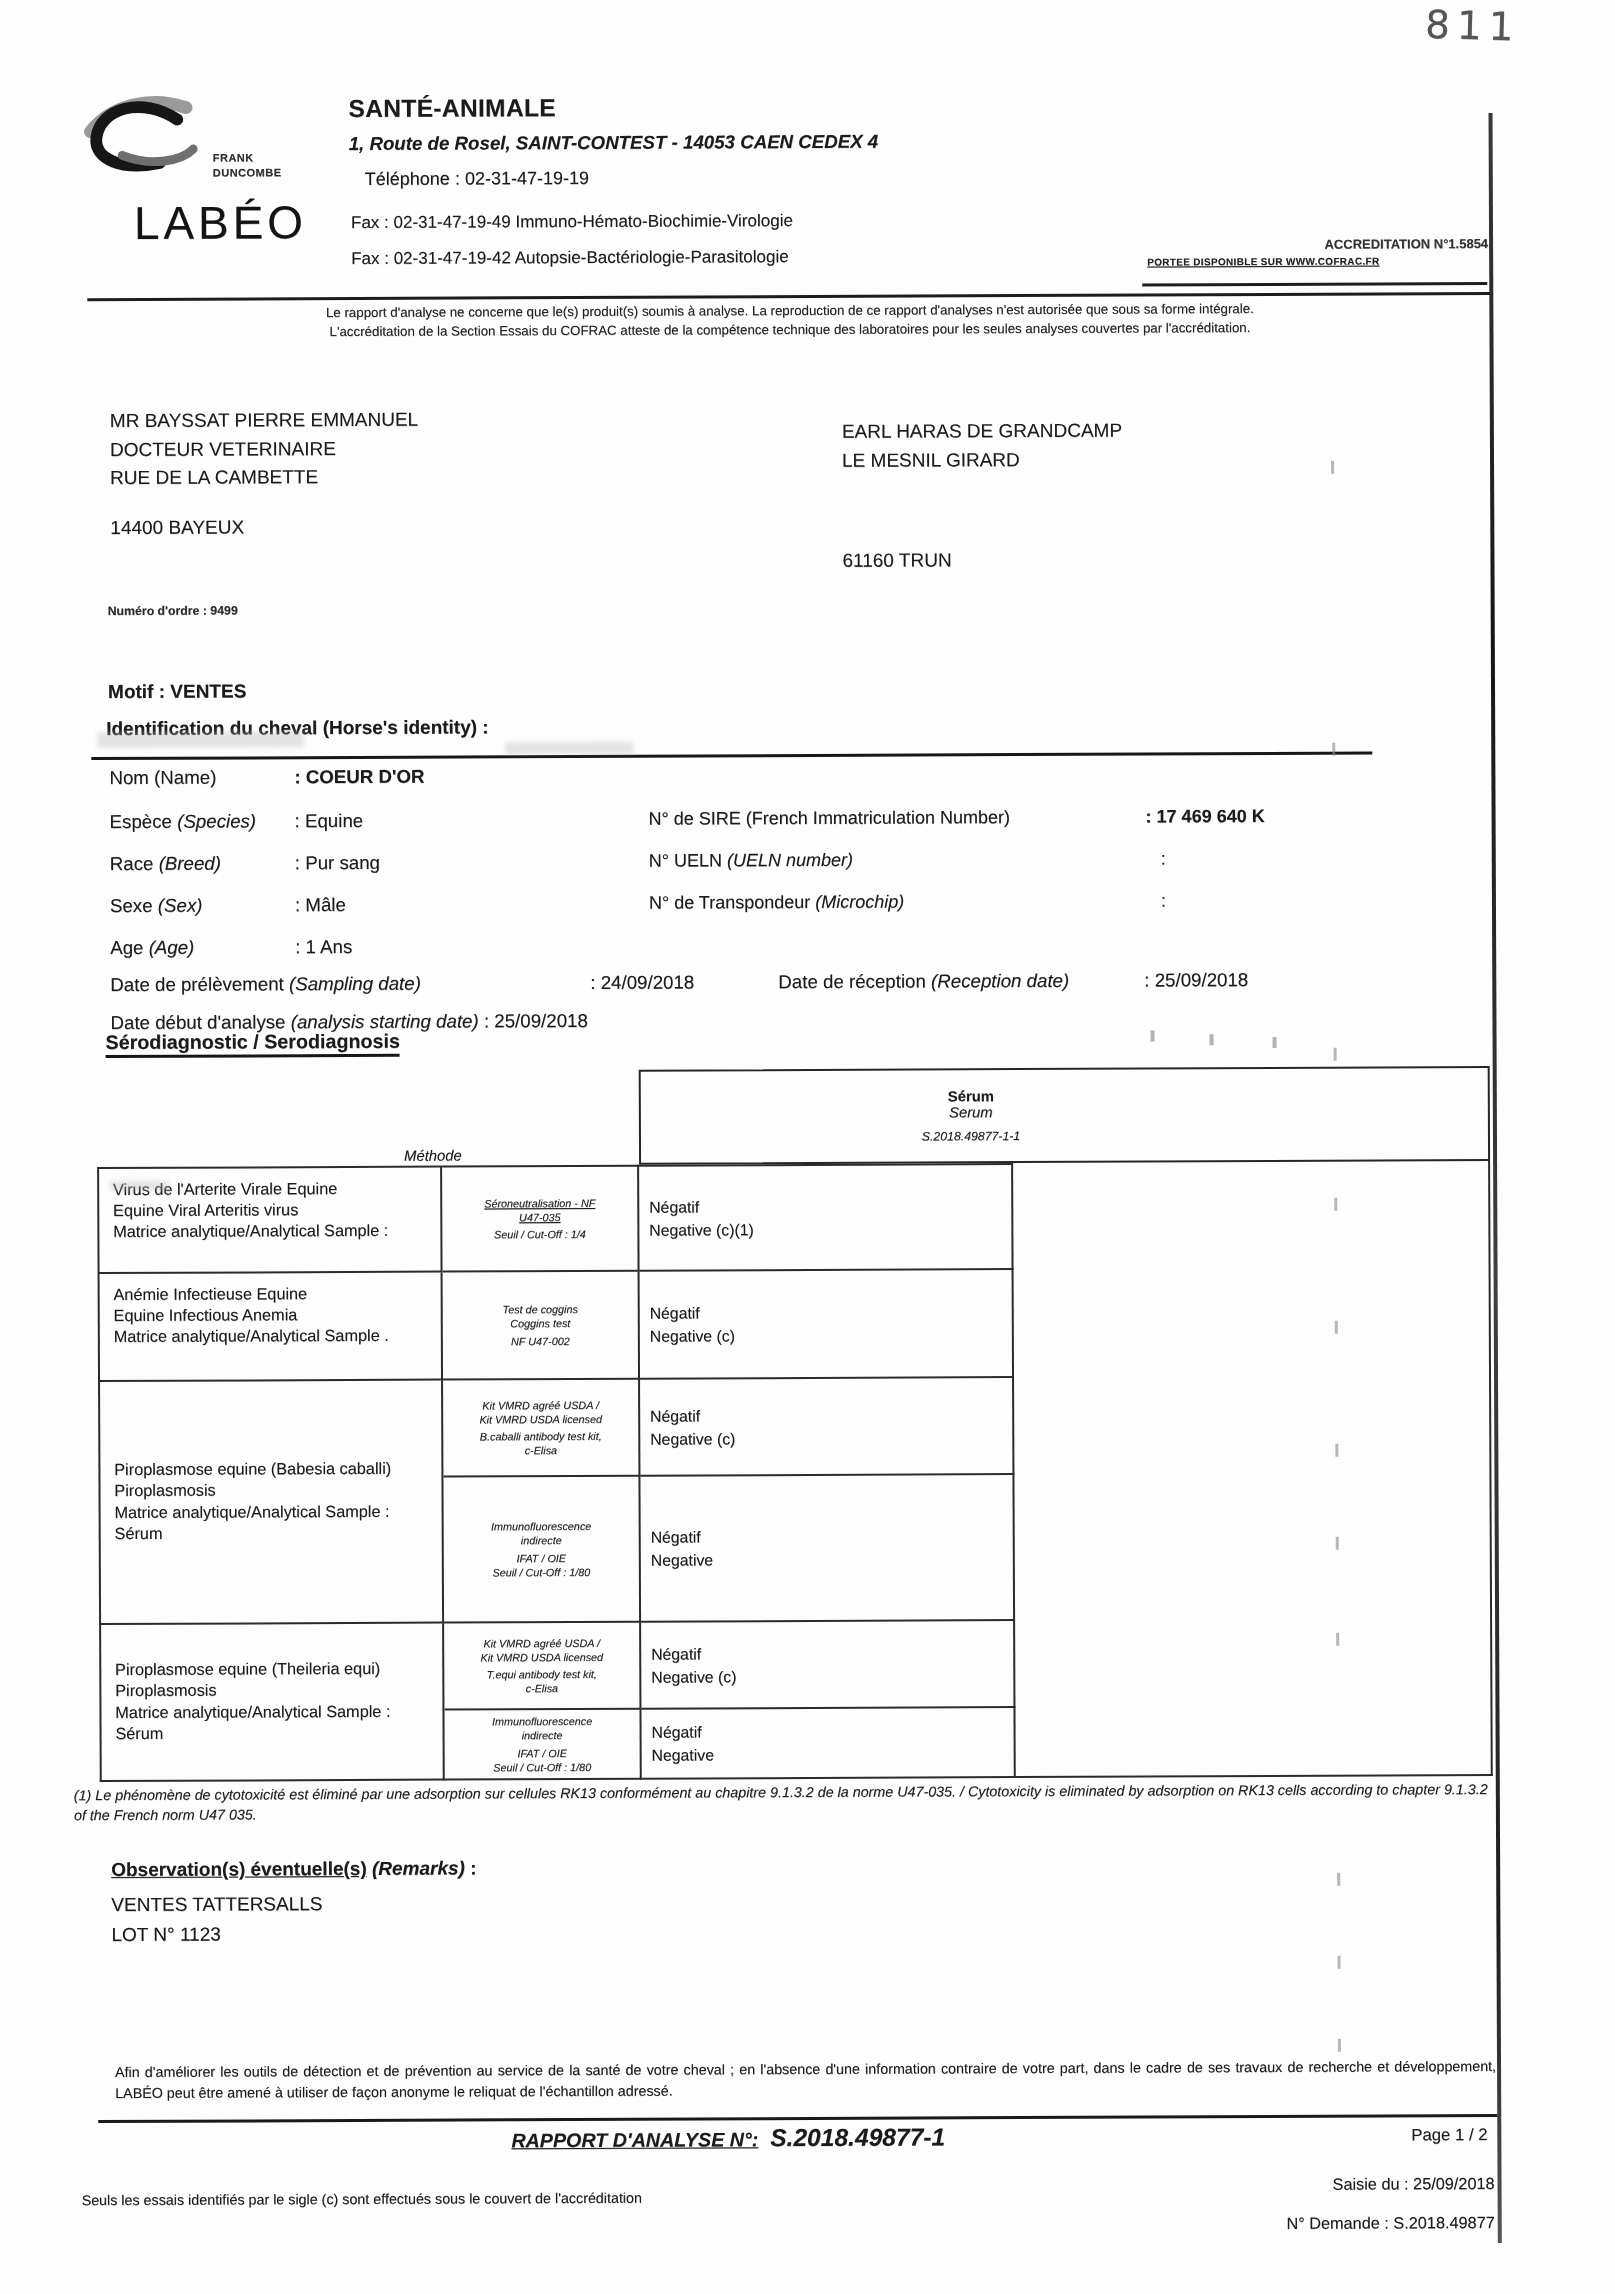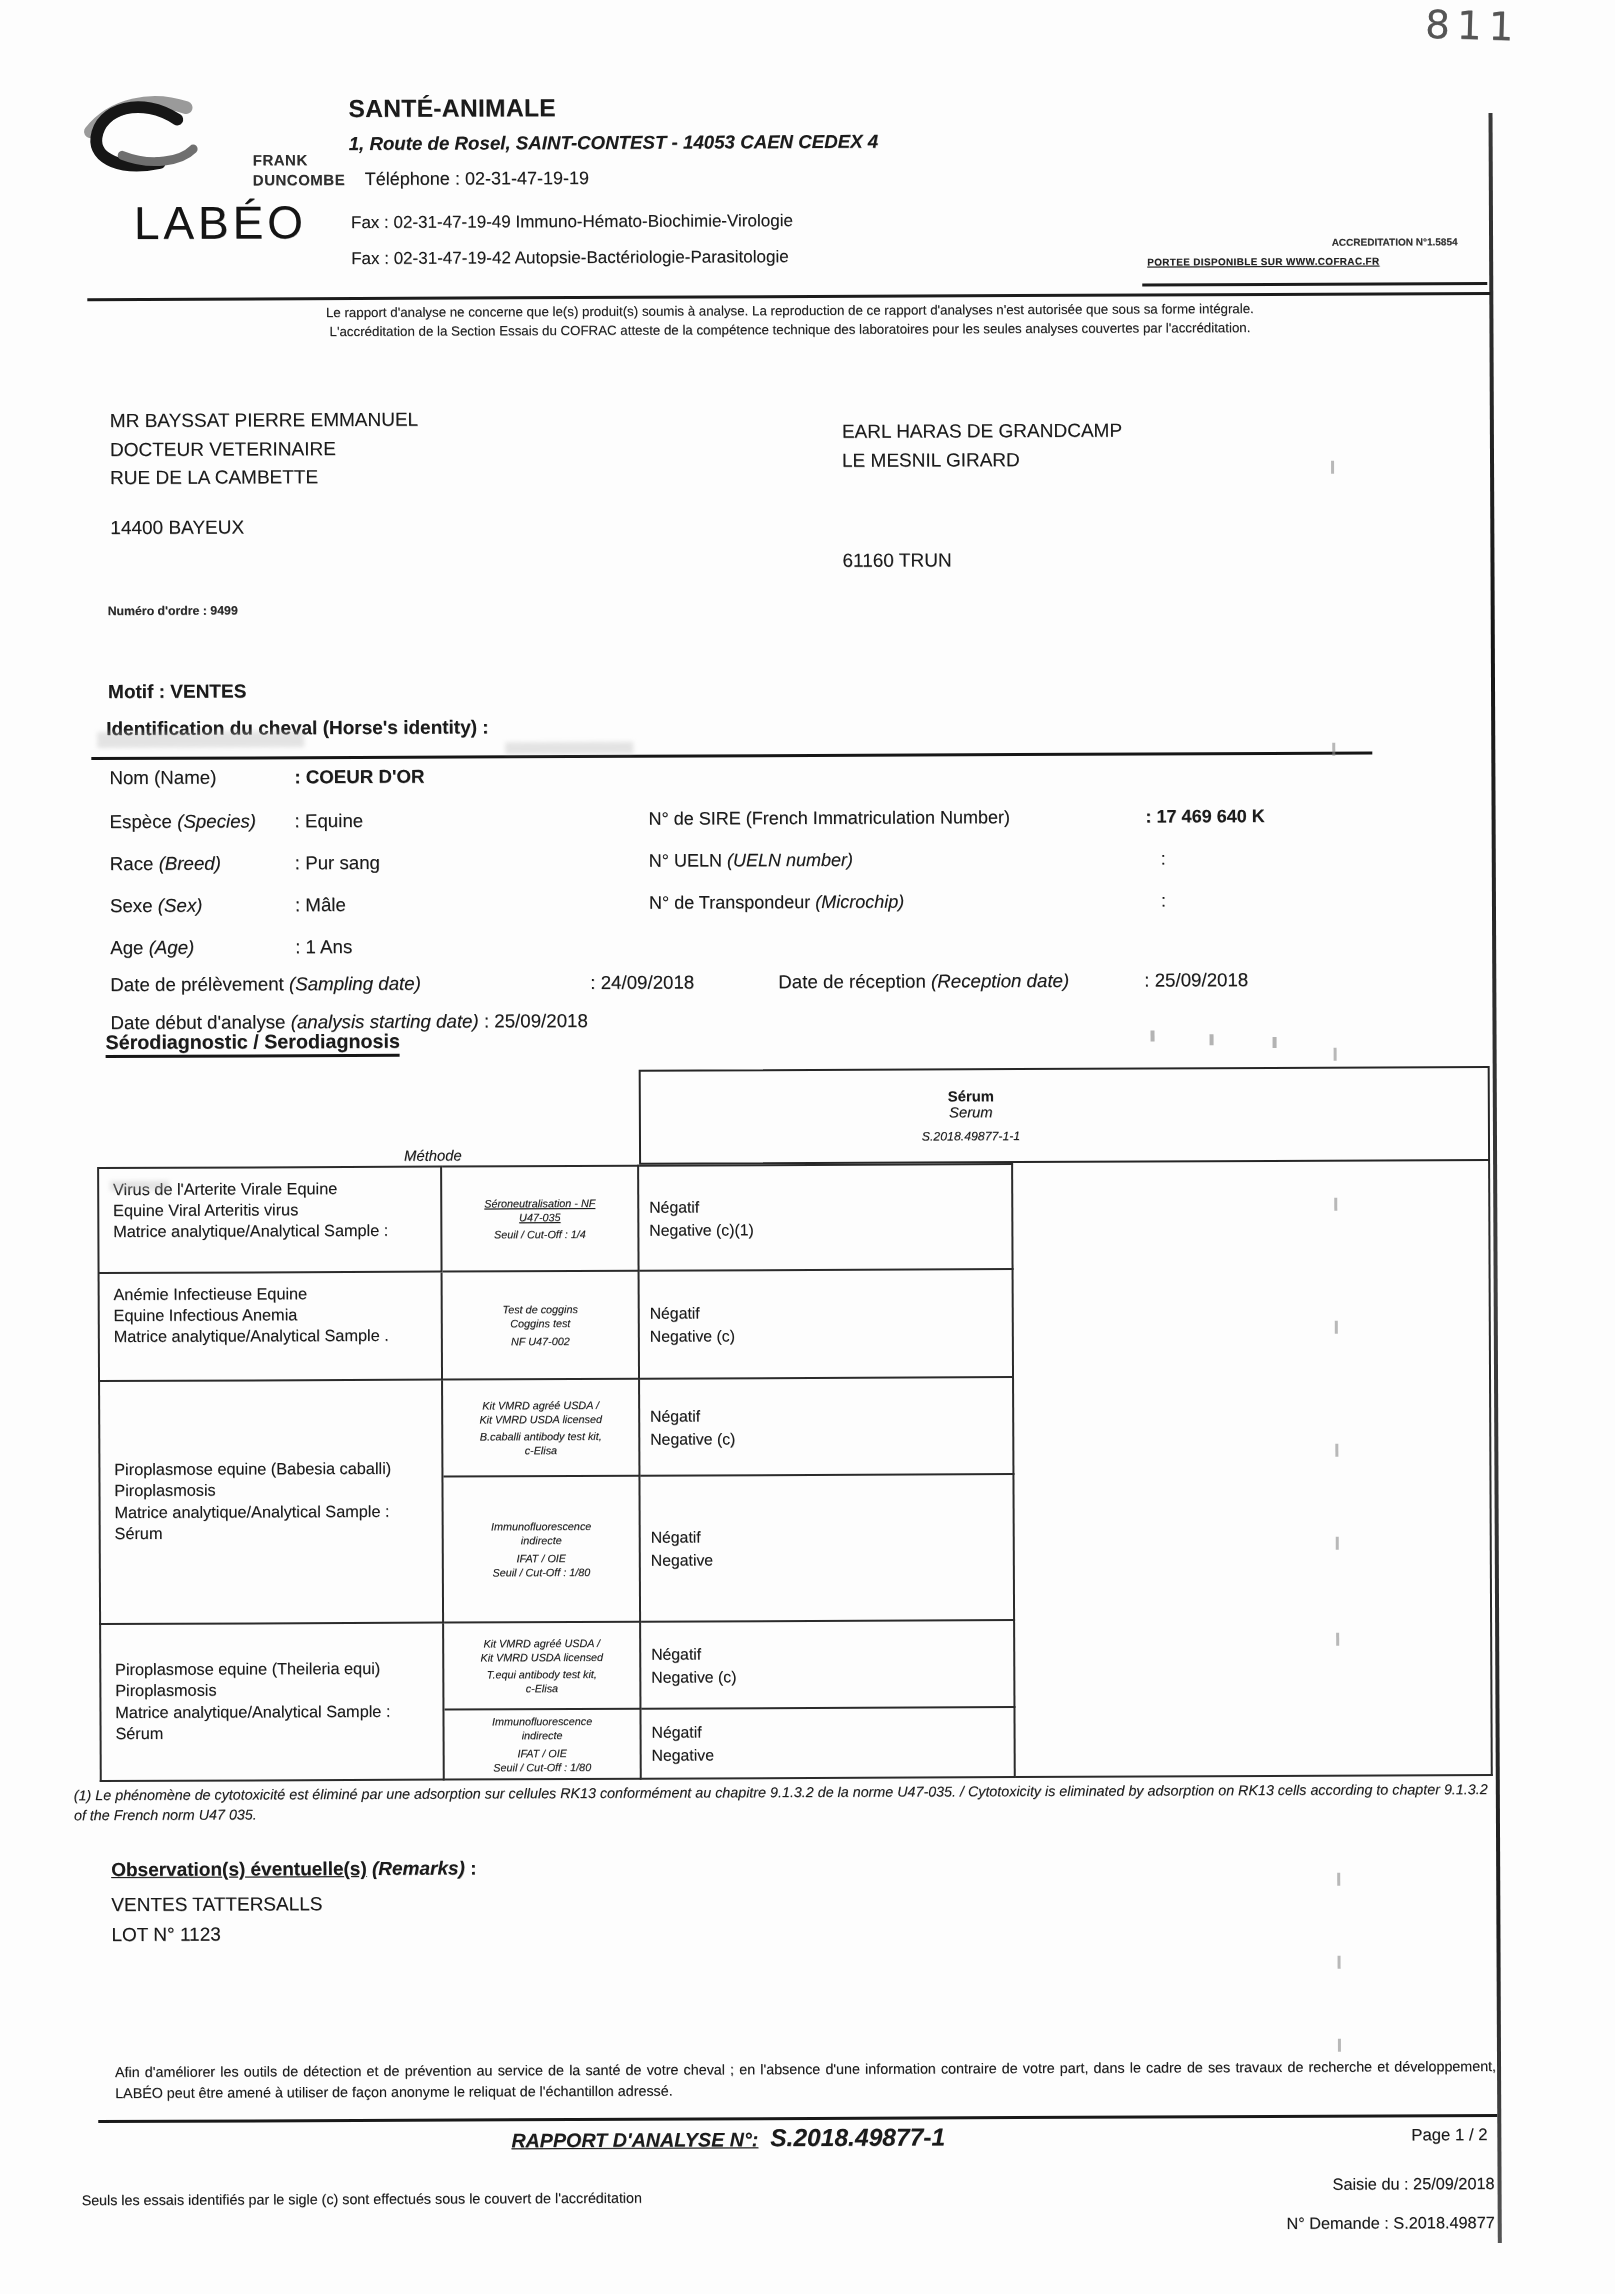--- a/index.html
+++ b/index.html
@@ -13,32 +13,32 @@
   .i{font-style:italic;}
   .u{text-decoration:underline;}
 
   #handwritten{left:1430px;top:5.9px;font-size:39px;color:#555;transform:rotate(2deg);
                letter-spacing:6.9px;font-family:"DejaVu Sans",sans-serif;}
   #scan-line{left:1493px;top:116px;width:3.9px;height:2130px;
              background:linear-gradient(to bottom,#3a3a3a 0%,#151515 25%,#404040 55%,#1d1d1d 85%,#555 100%);}
 
   
   #logo-swoosh{left:87px;top:91px;}
-  #logo-small{left:217px;top:148px;font-size:15px;font-weight:bold;line-height:1.35;color:#2e2e2e;letter-spacing:0.5px;margin-left:40px;}
+  #logo-small{left:217px;top:148px;font-size:11px;font-weight:bold;line-height:1.35;color:#2e2e2e;letter-spacing:0.5px;}
   #logo-large{left:138px;top:193px;font-size:46px;letter-spacing:3.9px;color:#141414;}
   #division{left:353px;top:93px;font-size:24.6px;font-weight:bold;letter-spacing:0.3px;}
   #addr{left:353px;top:131px;font-size:18.7px;font-weight:bold;font-style:italic;}
   #phone{left:369px;top:167px;font-size:18px;}
   #fax1{left:355px;top:211px;font-size:17px;}
   #fax2{left:355px;top:247px;font-size:17px;}
   #cofrac{left:1320px;top:91px;width:172px;text-align:center;}
   #cofrac-name{font-family:"Liberation Serif",serif;font-weight:bold;font-size:26.6px;letter-spacing:1px;color:#111;}
   #cofrac-hex{display:block;margin:2px auto 0;}
   #cofrac-essais{font-size:16.7px;font-weight:bold;letter-spacing:6.9px;margin-top:1px;color:#111;}
-  #cofrac-accr{left:1305px;top:239px;width:187px;text-align:center;font-size:10px;font-weight:bold;color:#333;}
+  #cofrac-accr{left:1305px;top:239px;width:187px;text-align:right;font-size:13px;font-weight:bold;color:#333;}
   #cofrac-portee{left:1151px;top:258px;font-size:9.9px;font-weight:bold;text-decoration:underline;letter-spacing:0.4px;color:#222;}
   #cofrac-rule{left:1146px;top:285px;width:345px;height:3px;background:#1c1c1c;}
   #header-rule{left:91px;top:295px;width:1403px;height:3px;background:#1c1c1c;}
   #disclaimer{left:99px;top:302px;width:1389px;font-size:13.3px;line-height:1.4;text-align:center;color:#222;}
   #disclaimer span{display:block;}
 
   
   #recipient-lines{left:113px;top:404px;font-size:19px;line-height:1.5;}
   #recipient-city{left:113px;top:514px;font-size:19px;}
   #owner-lines{left:845px;top:418px;font-size:19px;line-height:1.5;}

